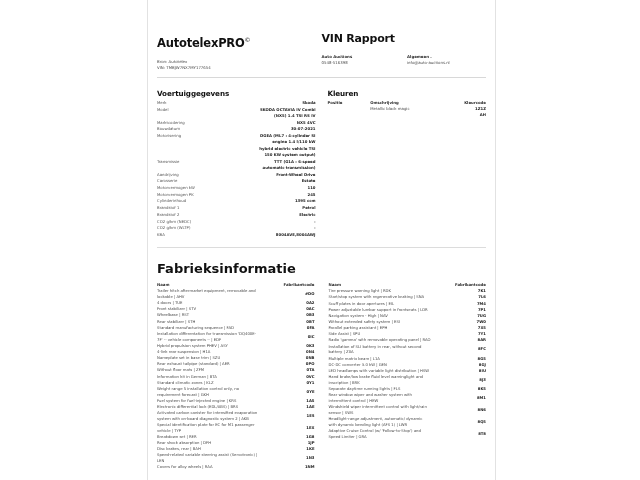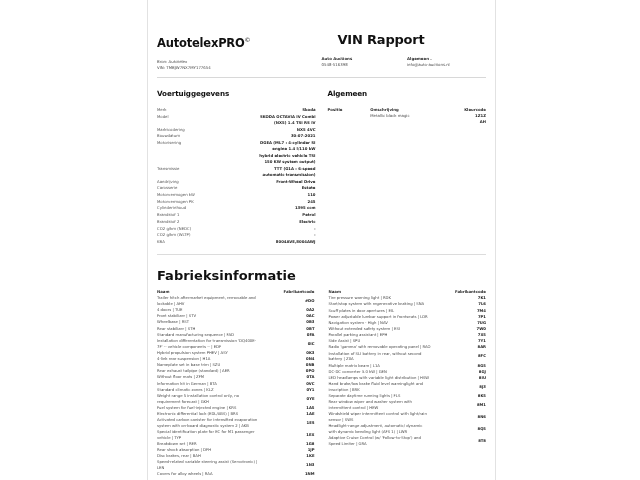--- a/index.html
+++ b/index.html
@@ -42,24 +42,24 @@
     margin: 0 0 9px 0;
     position: relative;
     display: inline-block;
   }
   .brand .copy {
     font-size: 6px;
     vertical-align: super;
     font-weight: normal;
   }
   .rpt-title {
-    font-size: 13px;
+    font-size: 11px;
     font-weight: bold;
     color: #111;
-    margin: 0 0 9px 16px;
+    margin: 0 0 9px 0;
     letter-spacing: -0.2px;
   }
   .meta-line {
     font-size: 3.9px;
     line-height: 1.55;
     color: #4a4a4a;
     white-space: nowrap;
   }
   .meta-cols { display: flex; }
   .meta-col-a { width: 52%; }
@@ -71,21 +71,21 @@
     line-height: 1.55;
     white-space: nowrap;
   }
   .sec-row { display: flex; padding-top: 11px; }
   .col-l { width: 50%; padding-right: 6px; box-sizing: border-box; }
   .col-r { width: 50%; padding-left: 6px; box-sizing: border-box; }
   .sec-title {
     font-size: 7.2px;
     font-weight: bold;
     color: #111;
-    margin: 0 0 9px 0;
+    margin: 0 0 2px 0;
     letter-spacing: -0.1px;
   }
   .spec {
     display: flex;
     font-size: 3.85px;
     line-height: 1.62;
     margin-bottom: 0.5px;
   }
   .spec-label {
     width: 44%;
@@ -281,21 +281,21 @@
           </div>
           <div class="spec">
             <div class="spec-label">KBA</div>
             <div class="spec-val">
               <span class="ln">8004AVE,8004AWJ</span>
             </div>
           </div>
         </div>
     </div>
     <div class="col-r">
-      <div class="sec-title">Algemeen</div>
+      <div class="sec-title">Kleuren</div>
       <div class="khead">
         <div class="kh-pos">Positie</div>
         <div class="kh-desc">Omschrijving</div>
         <div class="kh-code">Kleurcode</div>
       </div>
       <div id="color-rows">
           <div class="krow">
             <div class="kr-pos"></div>
             <div class="kr-desc">Metallic black magic</div>
             <div class="kr-code">

